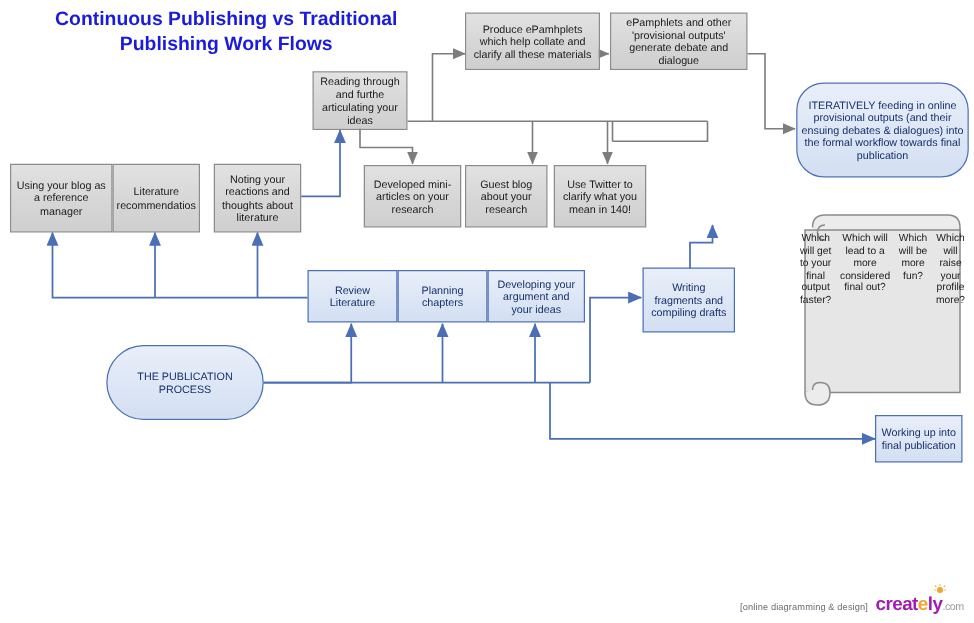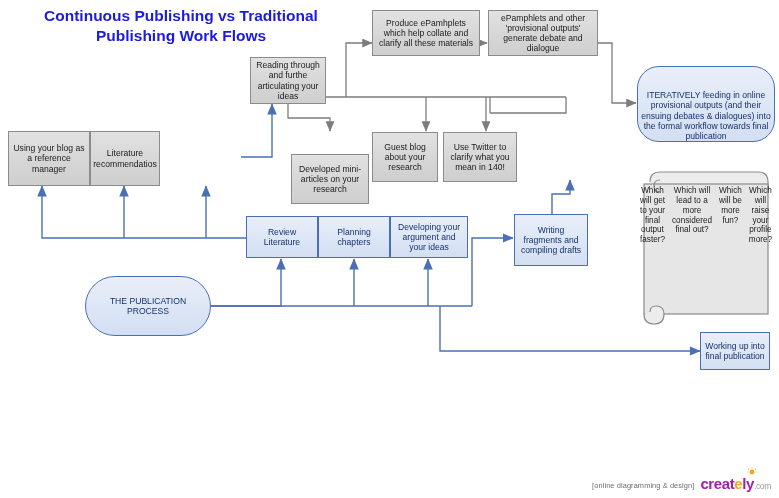--- a/index.html
+++ b/index.html
@@ -15,21 +15,21 @@
   .blue{background:linear-gradient(180deg,#e9eff9 0%,#dbe5f5 60%,#d3dff2 100%);
         border:1px solid #4a6fb5;color:#17316b;font-size:8.6px;}
   .node span{display:block;padding:0 3px;}
 
   #title{position:absolute;left:16px;top:6px;width:330px;color:#1b1bdd;
          font-size:15.5px;font-weight:bold;line-height:1.28;text-align:center;}
 
   
   .pill{border-radius:42px;}
   
-  .roundbox{border-radius:22px;align-items:flex-end;}
+  .roundbox{border-radius:22px;}
 
   
   #scroll-note{position:absolute;left:636px;top:168px;width:140px;height:158px;}
   #scroll-note .q-list{position:absolute;left:8px;top:18px;width:124px;height:128px;
         display:flex;justify-content:center;gap:7px;
         font-size:8.2px;color:#1b1b1b;text-align:center;line-height:1.2;}
 
   
   #wavy-doc{position:absolute;left:178px;top:356px;width:212px;height:100px;}
   #wavy-doc .doc-text{position:absolute;left:0;top:38px;width:212px;text-align:center;
@@ -119,22 +119,25 @@
   </div>
 
   <div class="node gray" style="left:8px;top:131px;width:82px;height:55px;">
     <span>Using your blog as a reference manager</span>
   </div>
 
   <div class="node gray" style="left:90px;top:131px;width:70px;height:55px;">
     <span>Literature recommendatios</span>
   </div>
 
-
-  <div class="node gray" style="left:291px;top:132px;width:78px;height:50px;margin-top:22px;">
+  <div class="node gray" style="left:171px;top:131px;width:70px;height:55px;">
+    <span>Noting your reactions and thoughts about literature</span>
+  </div>
+
+  <div class="node gray" style="left:291px;top:132px;width:78px;height:50px;">
     <span>Developed mini-articles on your research</span>
   </div>
 
   <div class="node gray" style="left:372px;top:132px;width:66px;height:50px;justify-content:flex-end;">
     <span>Guest blog about your research</span>
   </div>
 
   <div class="node gray" style="left:443px;top:132px;width:74px;height:50px;">
     <span>Use Twitter to clarify what you mean in 140!</span>
   </div>

